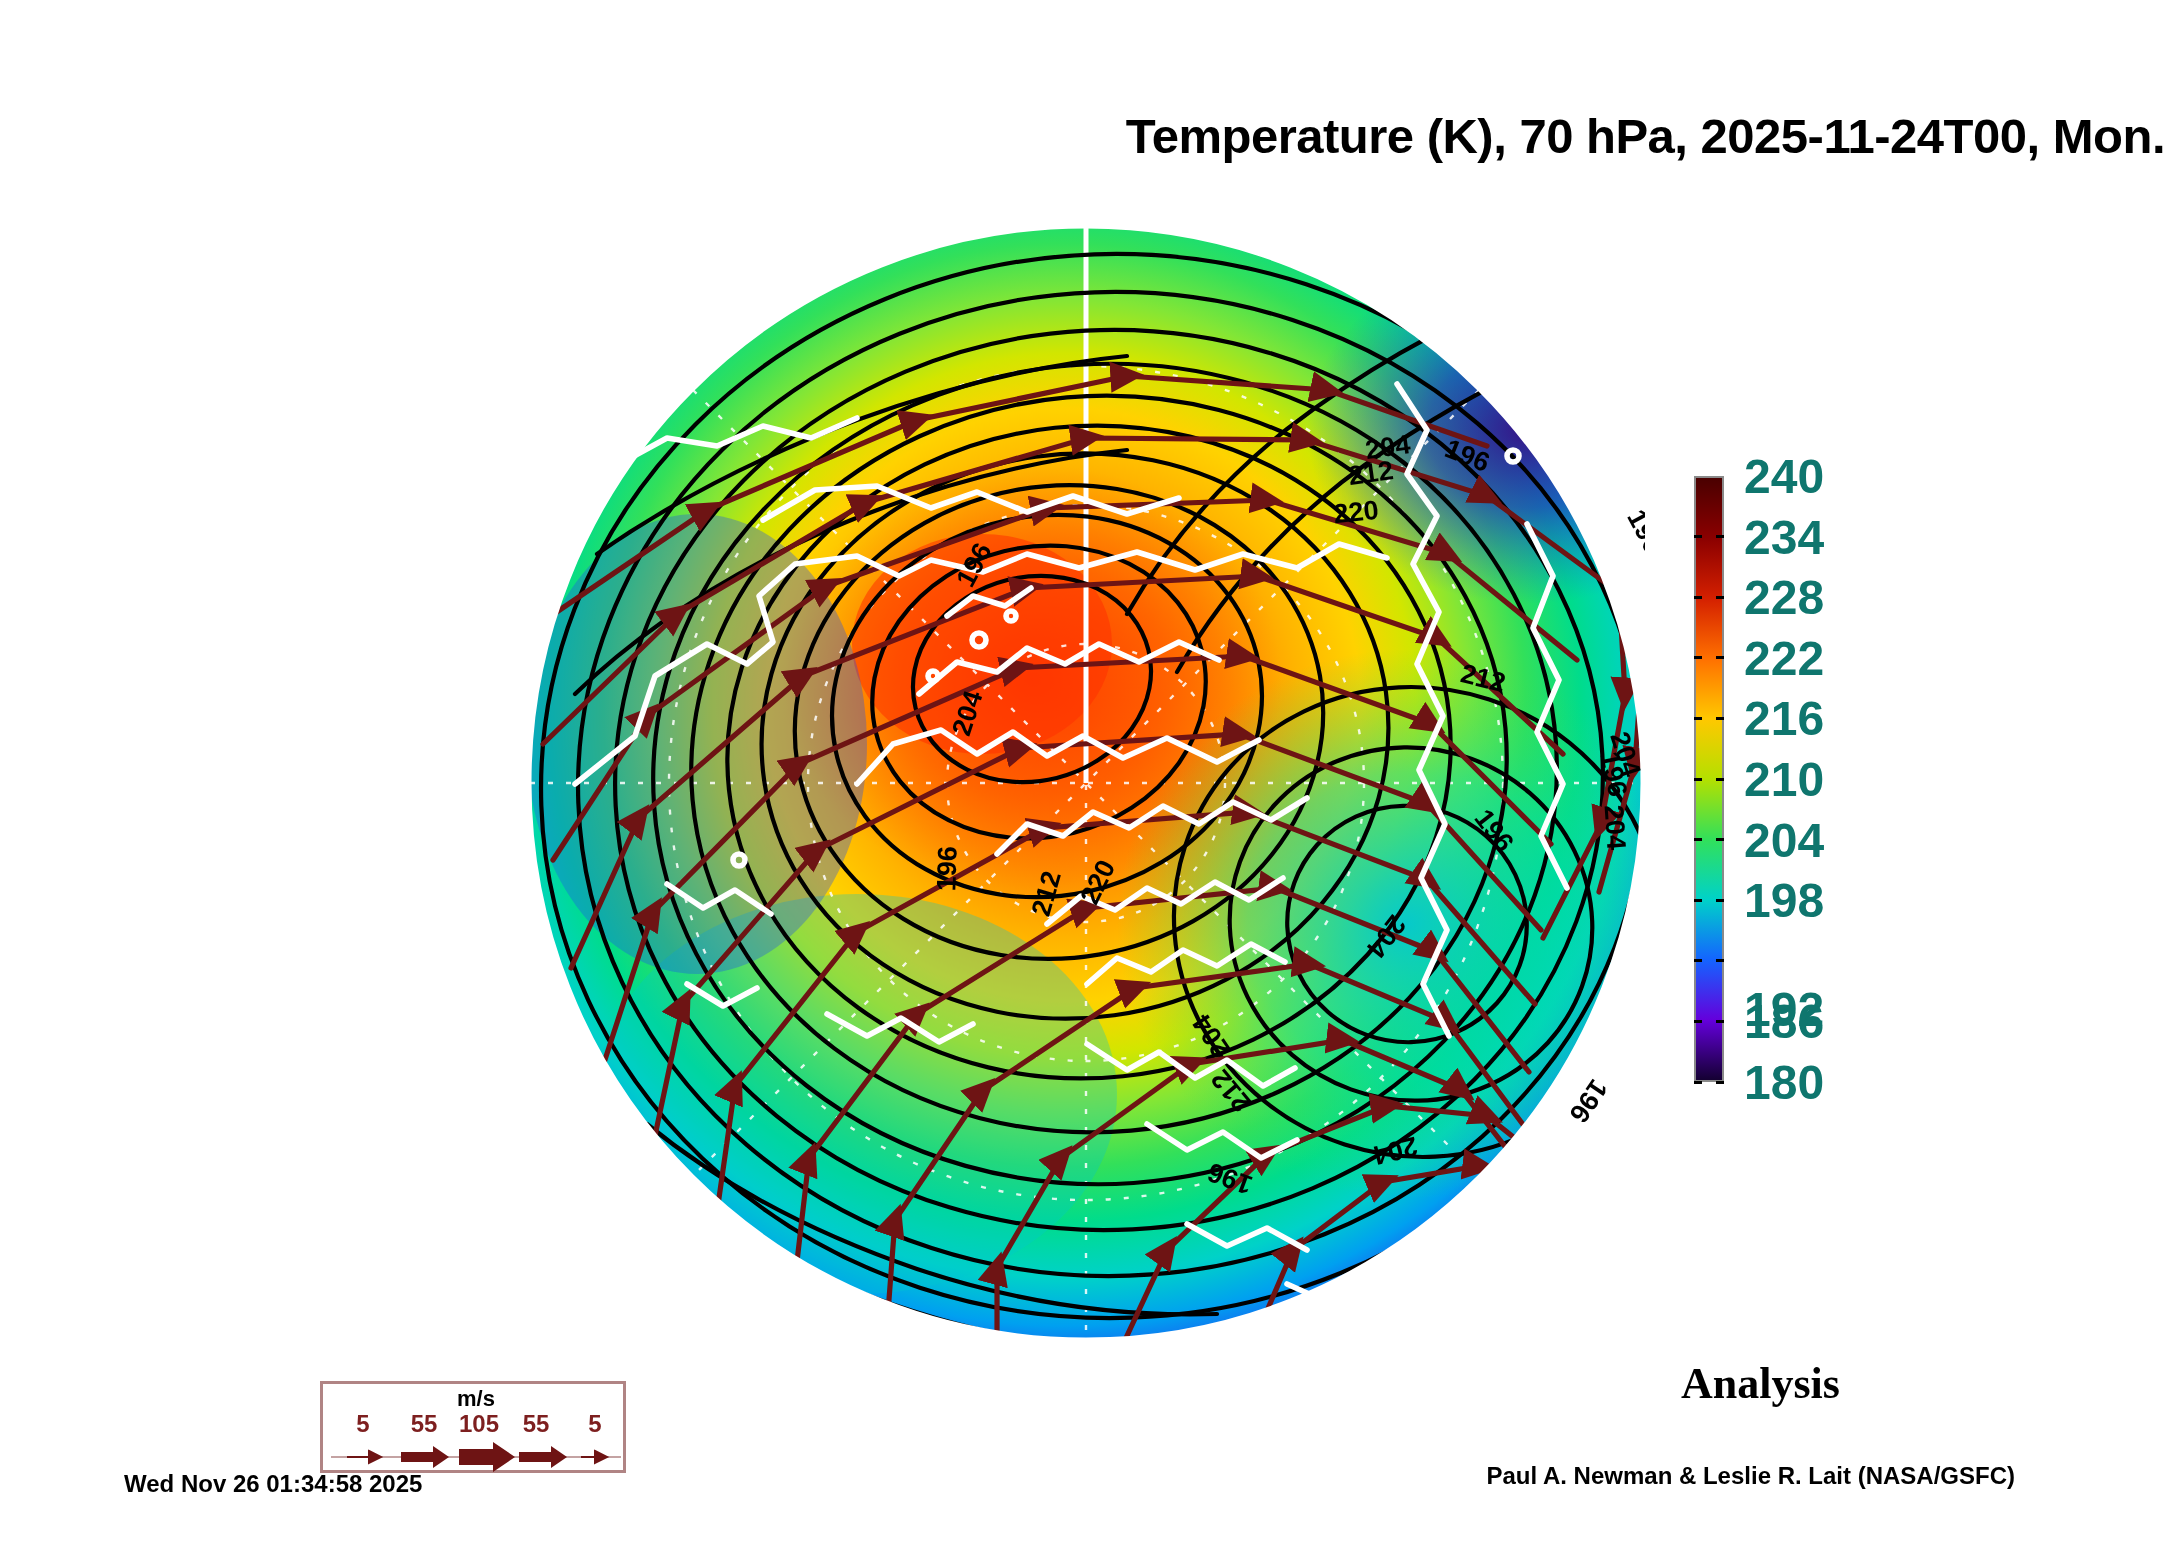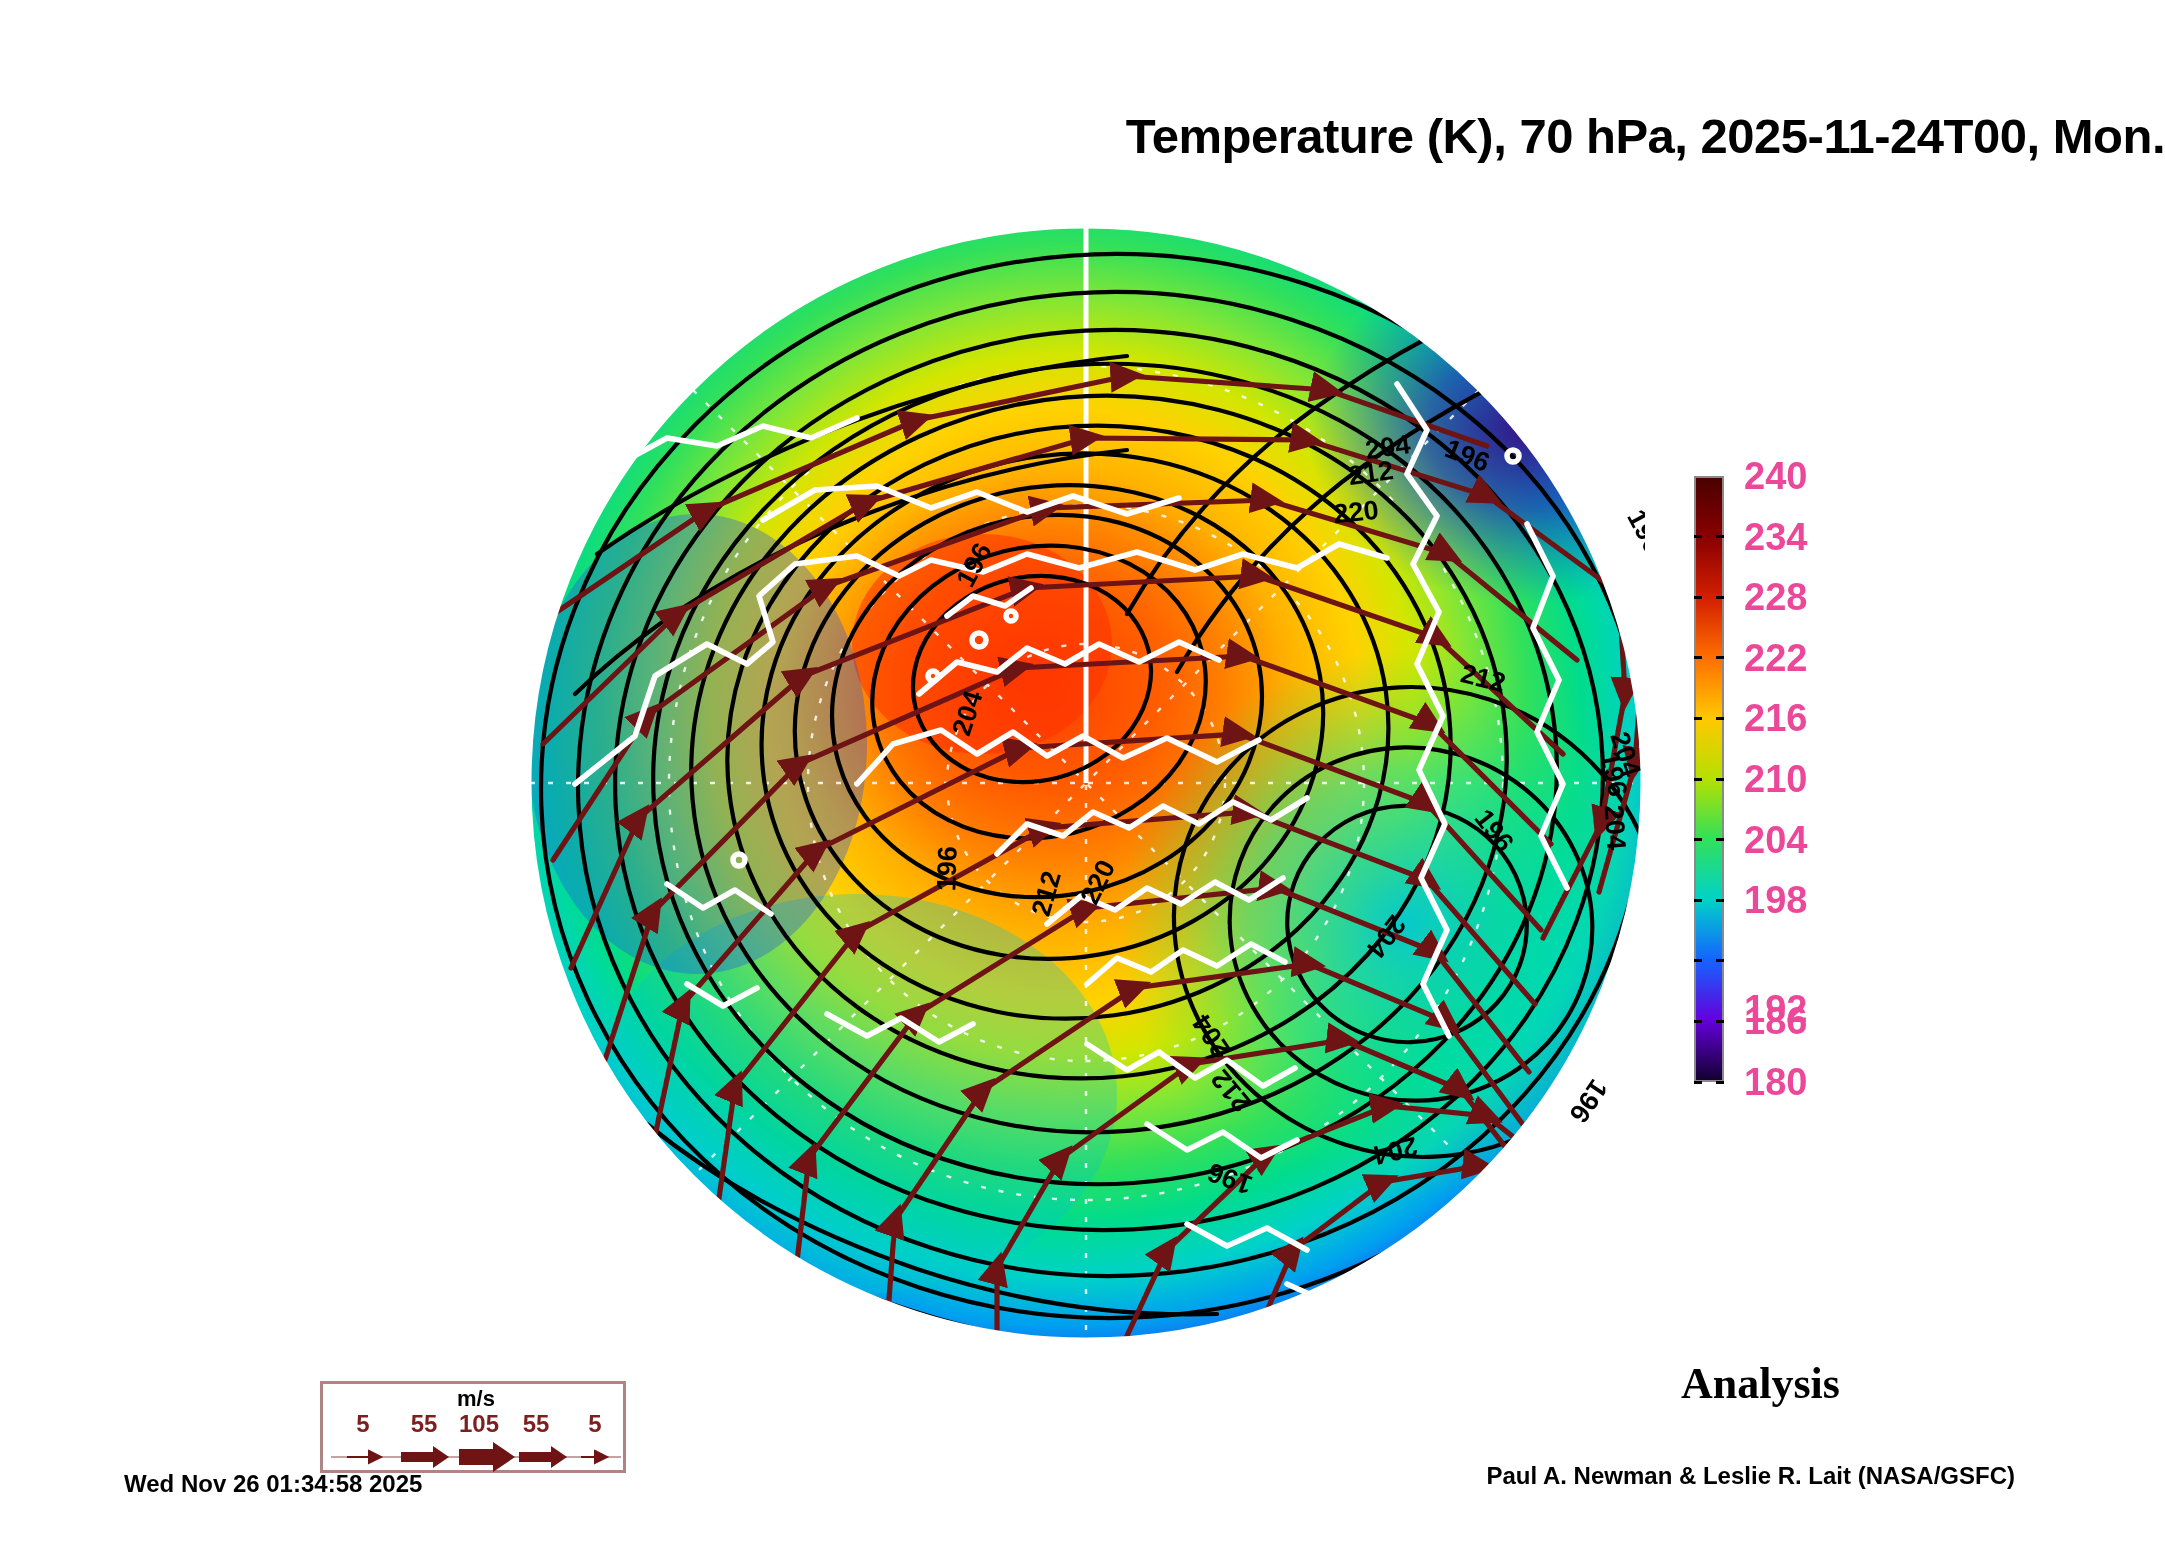--- a/index.html
+++ b/index.html
@@ -16,21 +16,21 @@
   .globe-svg{display:block;width:1118px;height:1118px;}
 
   .cbar-wrap{position:absolute;left:1694px;top:476px;width:300px;height:610px;}
   .cbar{position:absolute;left:0;top:0;width:30px;height:606px;
         border:2px solid #8a8a8a;box-sizing:border-box;}
   .cbar-ticks{position:absolute;left:0;top:0;width:30px;height:606px;}
   .cbar-tick{position:absolute;left:0;width:30px;height:3px;background:#000;}
   .cbar-tick i{position:absolute;left:0;width:8px;height:3px;background:#000;}
   .cbar-tick b{position:absolute;right:0;width:8px;height:3px;background:#000;}
   .cbar-labels{position:absolute;left:50px;top:0;width:160px;height:606px;}
-  .cbar-label{position:absolute;left:0;font-size:38px;font-weight:bold;color:#ec4899;
+  .cbar-label{position:absolute;left:0;font-size:48px;font-weight:bold;color:#0f766e;
               transform:translateY(-50%);white-space:nowrap;}
 
   .wind-legend{position:absolute;left:320px;top:1345px;width:306px;height:92px;
                border:3px solid #b08484;box-sizing:border-box;background:#fff;margin-top:36px;}
   .wl-unit{position:absolute;top:2px;left:0;width:306px;text-align:center;
            font-size:22px;font-weight:bold;color:#000;}
   .wl-nums{position:absolute;top:26px;left:0;width:306px;height:28px;}
   .wl-num{position:absolute;font-size:24px;font-weight:bold;color:#7d1f1f;
           transform:translateX(-50%);}
   .wl-arrows{position:absolute;top:58px;left:0;width:306px;height:30px;}

